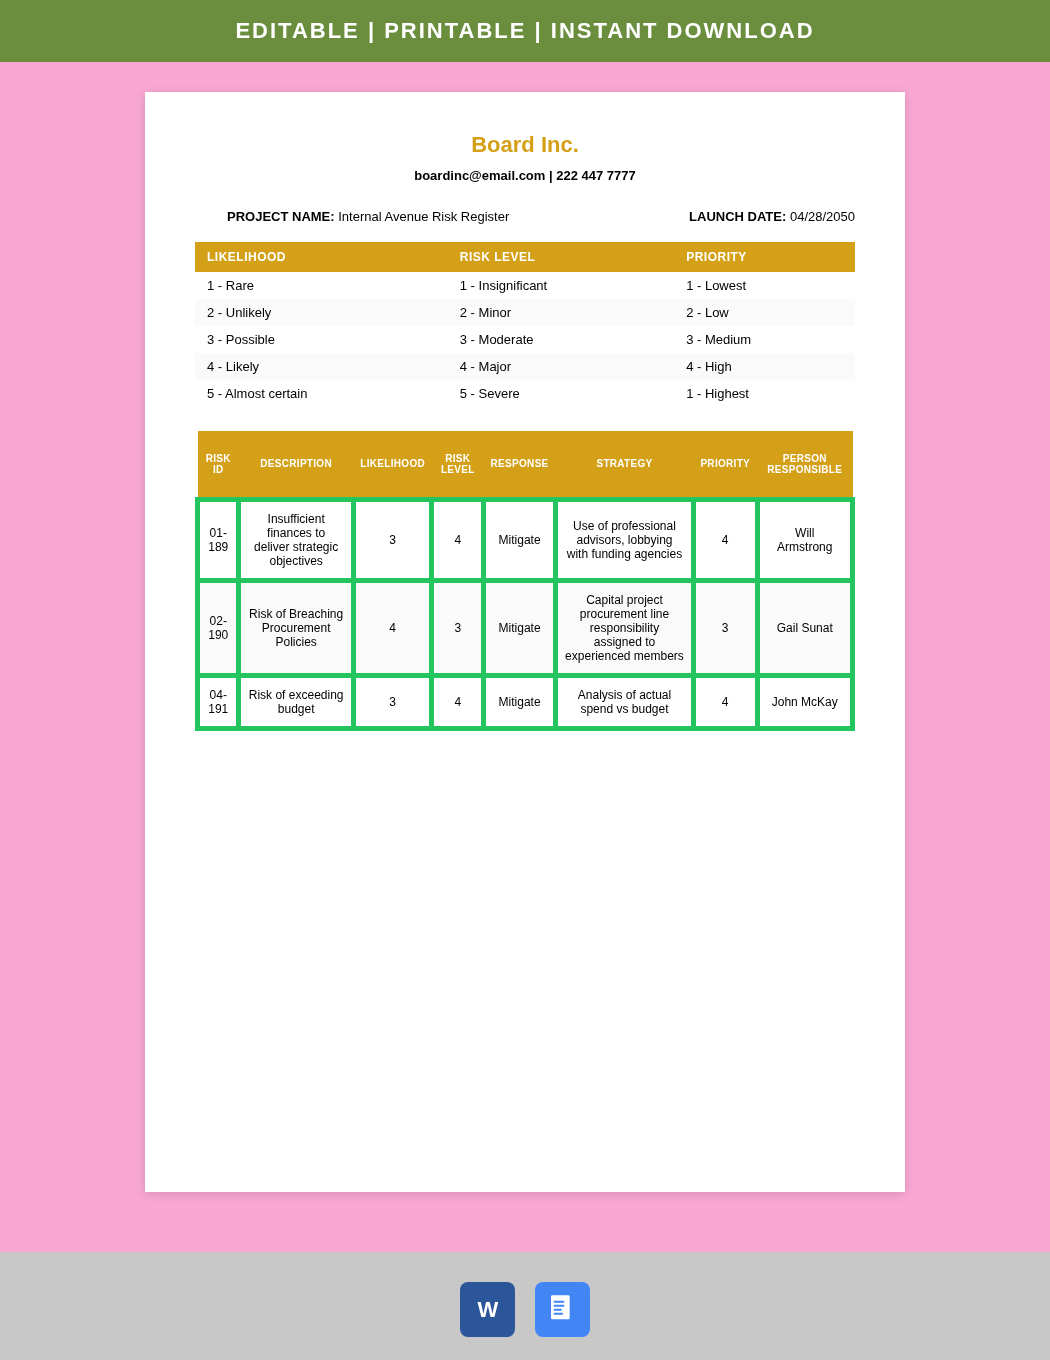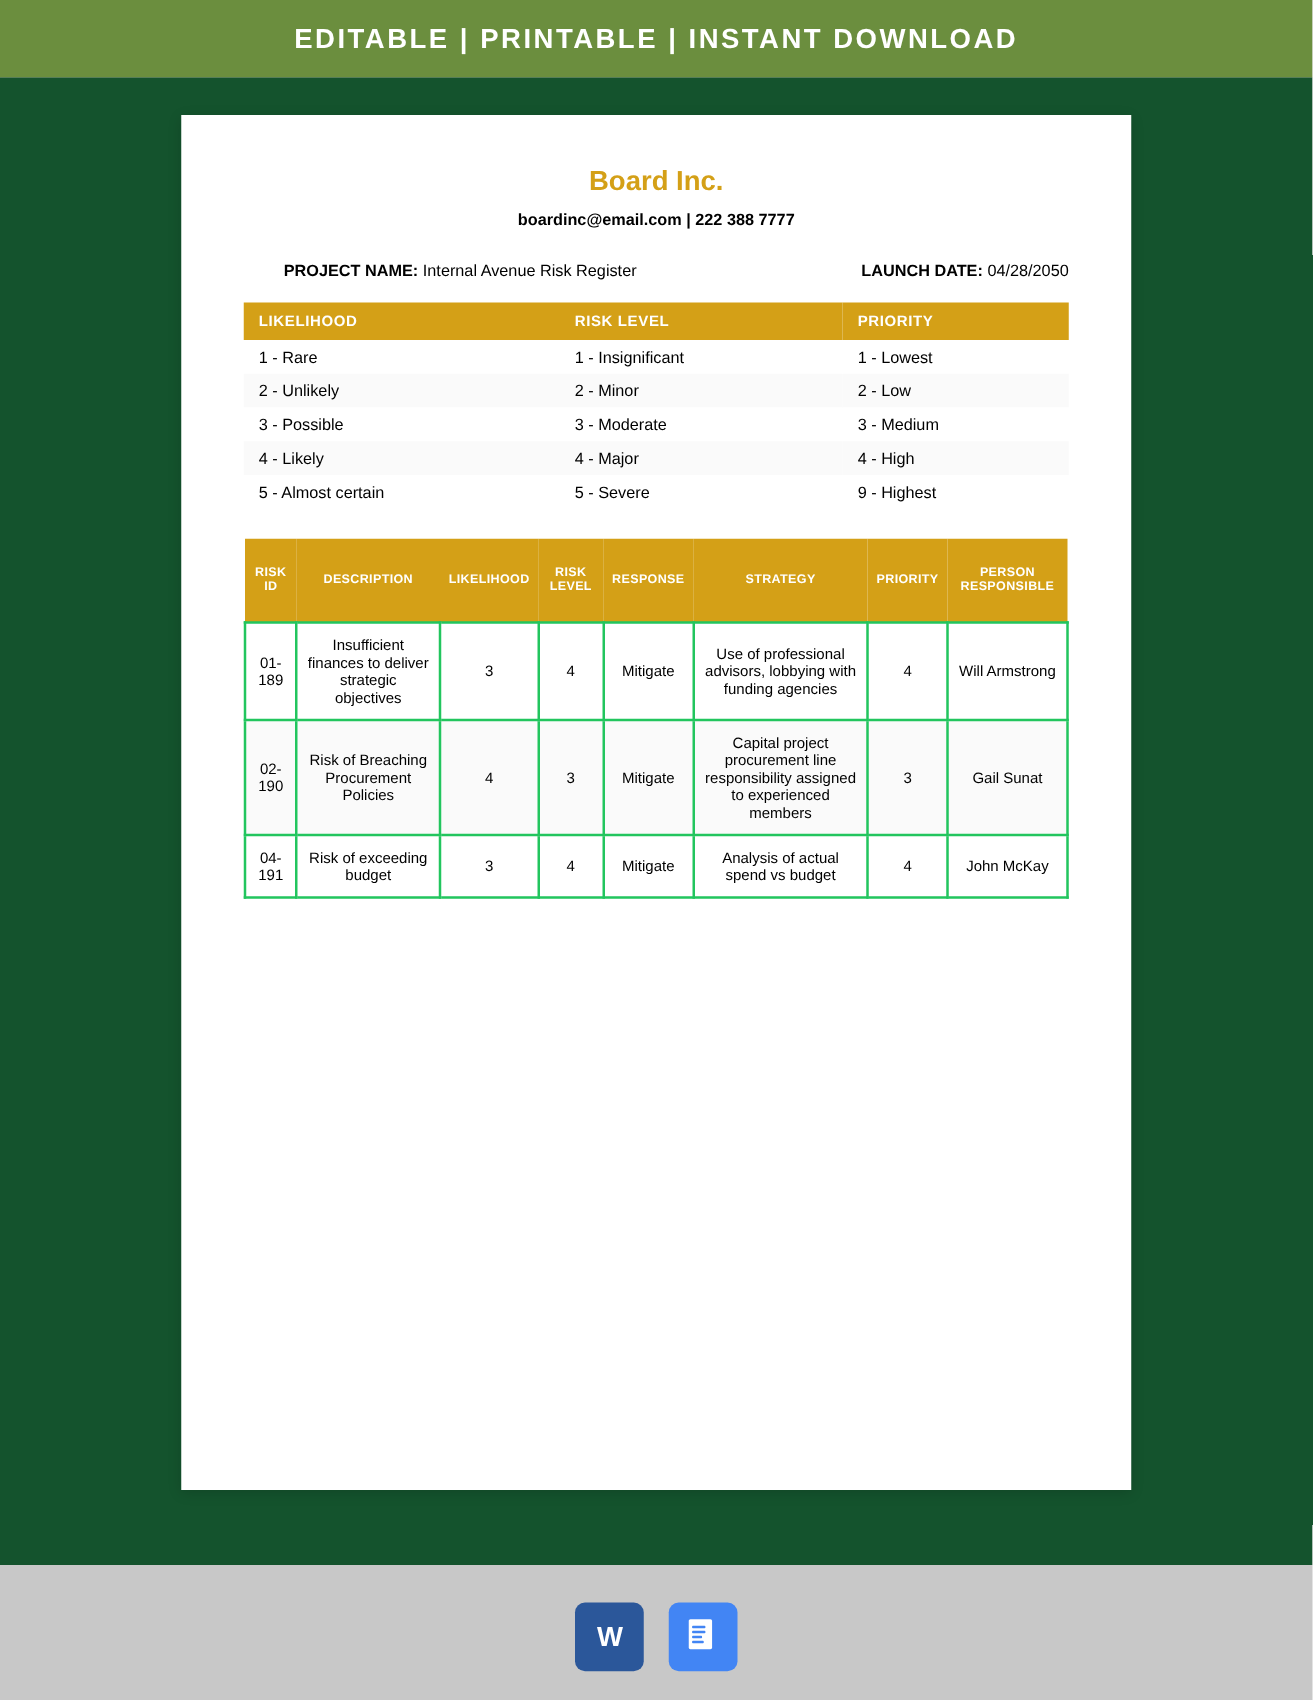--- a/index.html
+++ b/index.html
@@ -21,21 +21,21 @@
     }
     .top-banner span {
       color: white;
       font-size: 22px;
       font-weight: bold;
       letter-spacing: 2px;
       margin-top: 44px;
     }
 
     .page-wrapper {
-      background: #14532d;
+      background: #f9a8d4;
       width: 100%;
       flex: 1;
       display: flex;
       justify-content: center;
       align-items: flex-start;
       padding: 30px 60px 60px 60px;
     }
 
     .document {
       background: white;
@@ -108,21 +108,21 @@
       background: #d4a017;
       color: white;
       font-weight: bold;
       font-size: 10px;
       padding: 22px 7px;
       text-align: center;
       letter-spacing: 0.3px;
       vertical-align: middle;
     }
     .risk-table td {
-      border: 2px solid #22c55e;
+      border: 5px solid #22c55e;
       padding: 10px 7px;
       text-align: center;
       vertical-align: middle;
       font-size: 12px;
     }
     .risk-table tr:nth-child(even) td {
       background: #fafafa;
     }
     .risk-table tr:nth-child(odd) td {
       background: #fff;
@@ -168,21 +168,21 @@
 <div class="top-banner">
   <span>EDITABLE  |  PRINTABLE  |  INSTANT DOWNLOAD</span>
 </div>
 
 <div class="page-wrapper">
   <div class="document">
 
     <div class="company-header">
       <div class="company-name">Board Inc.</div>
       <div class="company-address">
-        <div>boardinc@email.com | 222 388 7777</div>
+        <div>boardinc@email.com | 222 447 7777</div>
       </div>
     </div>
 
     <div class="project-info">
       <div>
         <span class="label">PROJECT NAME:</span>
         <span>Internal Avenue Risk Register</span>
       </div>
       <div>
         <span class="label">LAUNCH DATE:</span>
@@ -215,21 +215,21 @@
             <td>3 - Medium</td>
           </tr>
           <tr>
             <td>4 - Likely</td>
             <td>4 - Major</td>
             <td>4 - High</td>
           </tr>
           <tr>
             <td>5 - Almost certain</td>
             <td>5 - Severe</td>
-            <td>9 - Highest</td>
+            <td>1 - Highest</td>
           </tr>
         </tbody>
     </table>
 
     <table class="risk-table">
       <thead>
         <tr>
           <th>RISK ID</th>
           <th>DESCRIPTION</th>
           <th>LIKELIHOOD</th>

